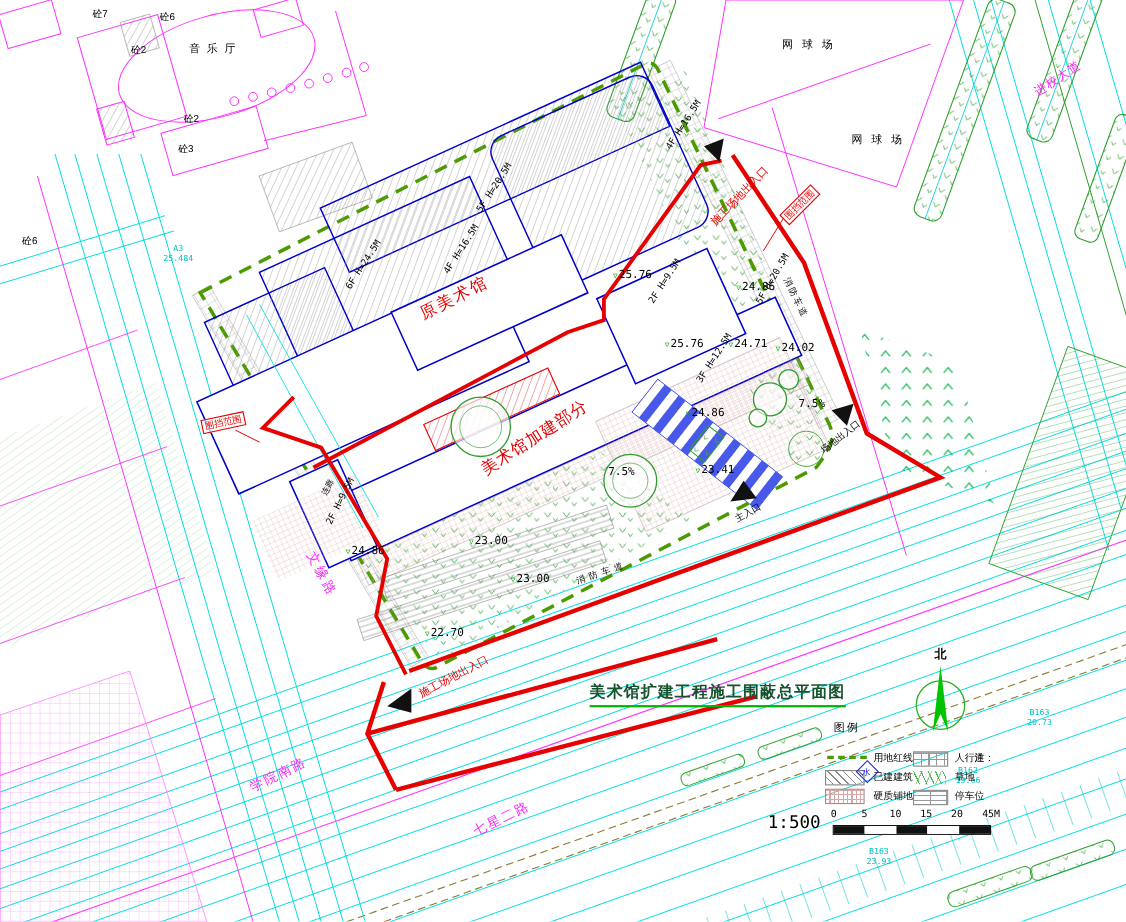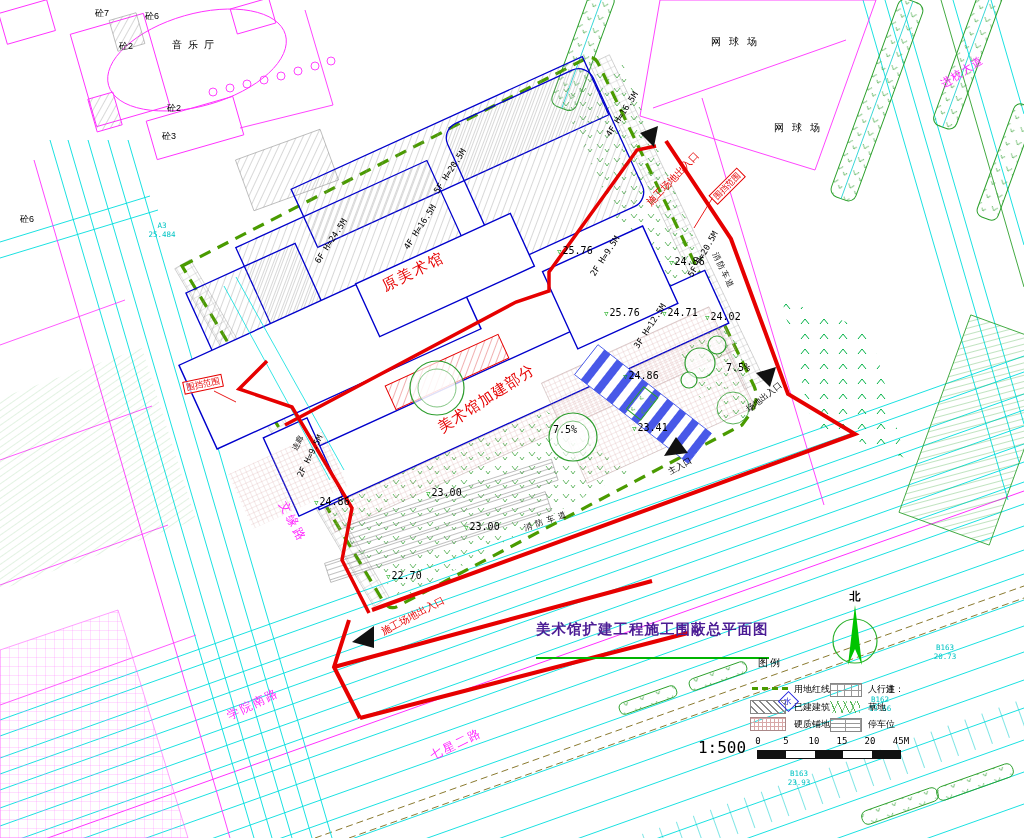--- a/index.html
+++ b/index.html
@@ -10,21 +10,21 @@
      font-size:9px;line-height:1;}
   .num{font-family:"DejaVu Sans Mono",monospace;font-size:10px;}
   .tri{display:inline-block;margin-right:1px;}
   .tri::before{content:"▽";color:#00a300;font-size:7px;}
   .bm{color:#00c3c3;font-size:7.5px;font-family:"DejaVu Sans Mono",monospace;
       text-align:center;line-height:1.15;margin-left:40px;}
   .red{color:#e60000;}
   .mag{color:#ff22ff;}
   .box{border:1px solid #e60000;padding:1px 2px;background:rgba(255,255,255,.75);}
   #title{position:absolute;left:536px;top:620px;font-size:14.5px;font-weight:bold;
-         letter-spacing:1px;color:#4c1d95;border-bottom:2.5px solid #00b400;padding-bottom:18px;}
+         letter-spacing:1px;color:#14532d;border-bottom:2.5px solid #00b400;padding-bottom:2px;}
   .leg-label{position:absolute;font-size:9px;color:#000;transform:translate(0,-50%);}
   .sw{position:absolute;}
   .sw-dash{width:36px;border-top:3px dashed #4a9b00;}
   .sw-walk{width:30px;height:12px;border:1px solid #888;
     background:repeating-linear-gradient(0deg,transparent 0 5px,#999 5px 6px),
                repeating-linear-gradient(90deg,transparent 0 6px,#999 6px 7px);}
   .sw-built{width:34px;height:12px;border:1px solid #888;
     background:repeating-linear-gradient(45deg,transparent 0 4px,#8a8a8a 4px 5px);}
   .sw-grass{width:30px;height:12px;
     background:repeating-linear-gradient(65deg,transparent 0 5px,#57b457 5px 6px),
@@ -337,21 +337,21 @@
 
   <g>
     <circle cx="855" cy="641" r="22" fill="none" stroke="#2ab02a" stroke-width="1.2"></circle>
     <polygon points="855,605 862,665 855,649 848,665" fill="#00c400"></polygon>
   </g>
 </svg>
 
 <div class="L" style="left:196px;top:45px;font-size:10px;letter-spacing:6px;">音乐厅</div>
 <div class="L" style="left:738px;top:42px;font-size:10px;letter-spacing:8px;">网球场</div>
 <div class="L" style="left:801px;top:128px;font-size:10px;letter-spacing:8px;">网球场</div>
-<div class="L" style="left:102px;top:13px;">砼7</div>
+<div class="L" style="left:91px;top:13px;">砼7</div>
 <div class="L" style="left:152px;top:16px;">砼6</div>
 <div class="L" style="left:126px;top:46px;">砼2</div>
 <div class="L" style="left:174px;top:108px;">砼2</div>
 <div class="L" style="left:169px;top:136px;">砼3</div>
 <div class="L" style="left:27px;top:219px;">砼6</div>
 
 <div class="L red" style="left:413px;top:271px;font-size:15px;letter-spacing:2px;transform:translate(-50%,-50%) rotate(-27deg);">原美术馆</div>
 <div class="L red" style="left:486px;top:398px;font-size:15px;letter-spacing:1px;transform:translate(-50%,-50%) rotate(-33deg);">美术馆加建部分</div>
 
 <div class="L mag" style="left:293px;top:522px;font-size:12px;letter-spacing:3px;transform:translate(-50%,-50%) rotate(62deg);">文缘路</div>

